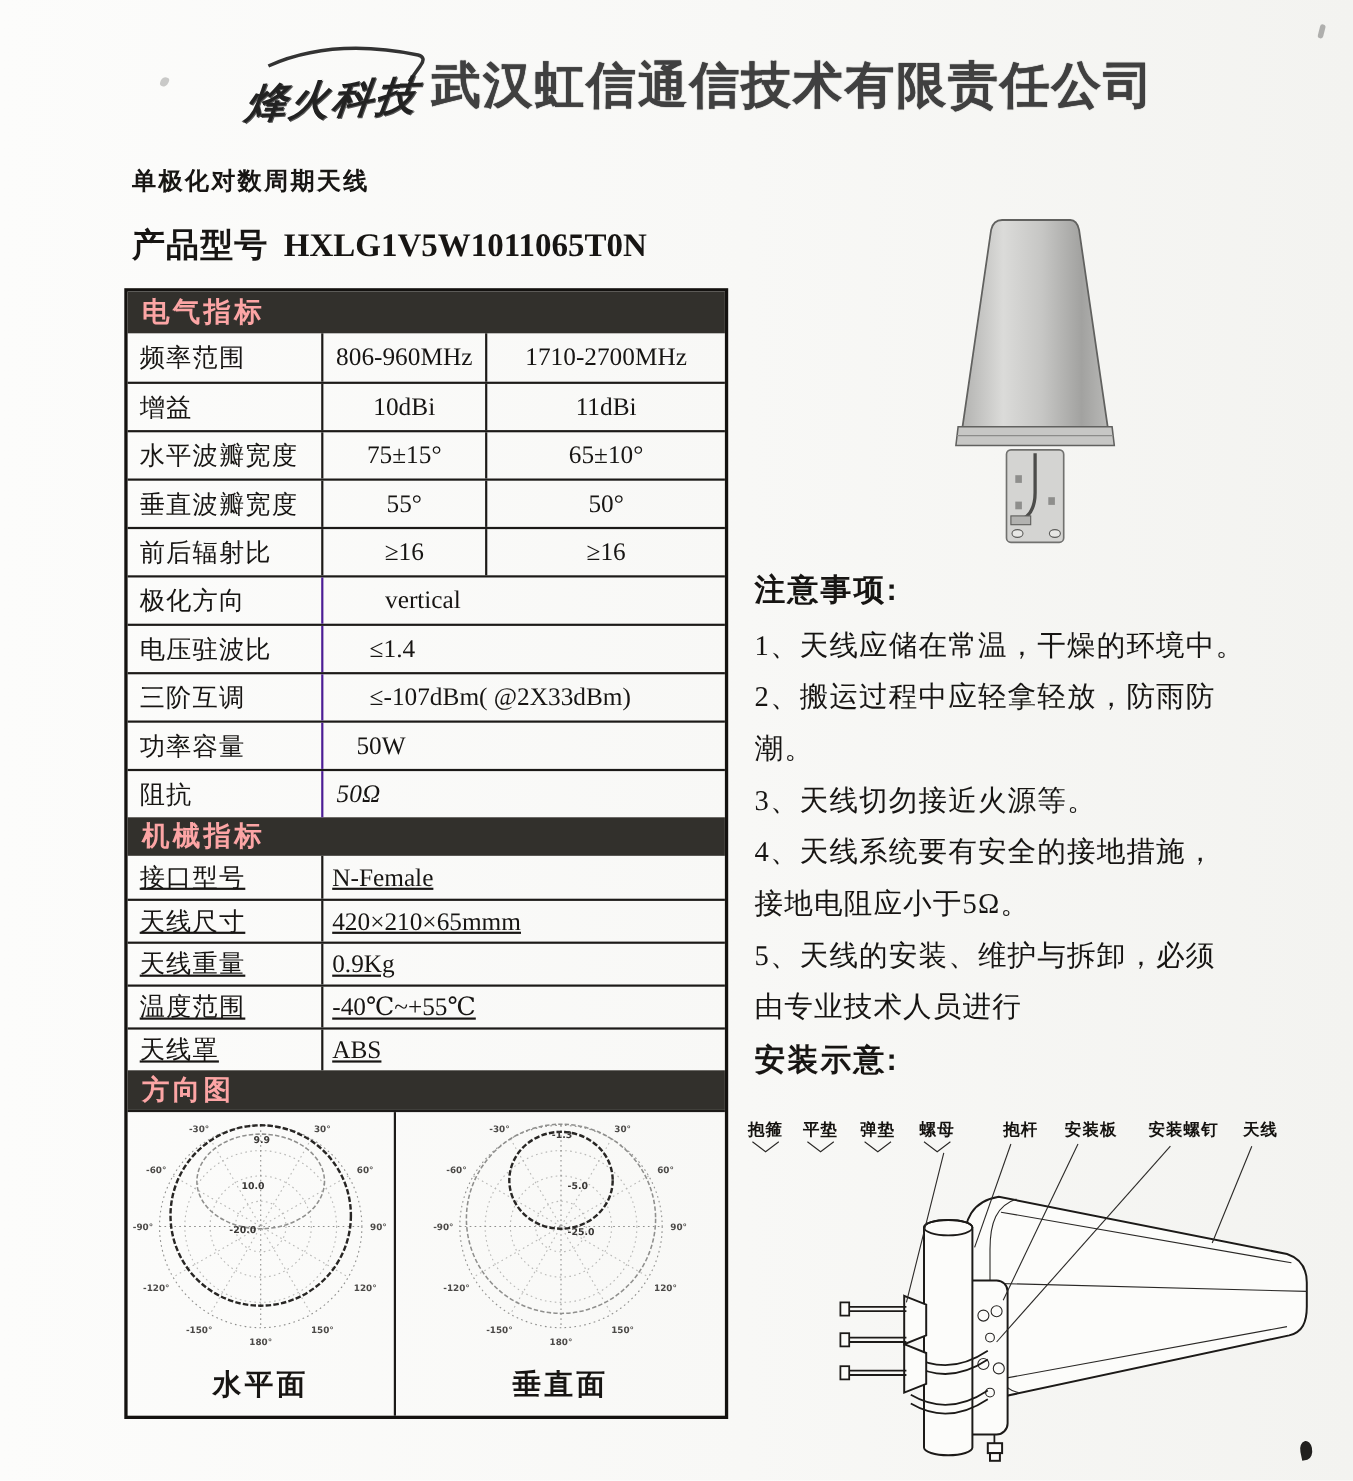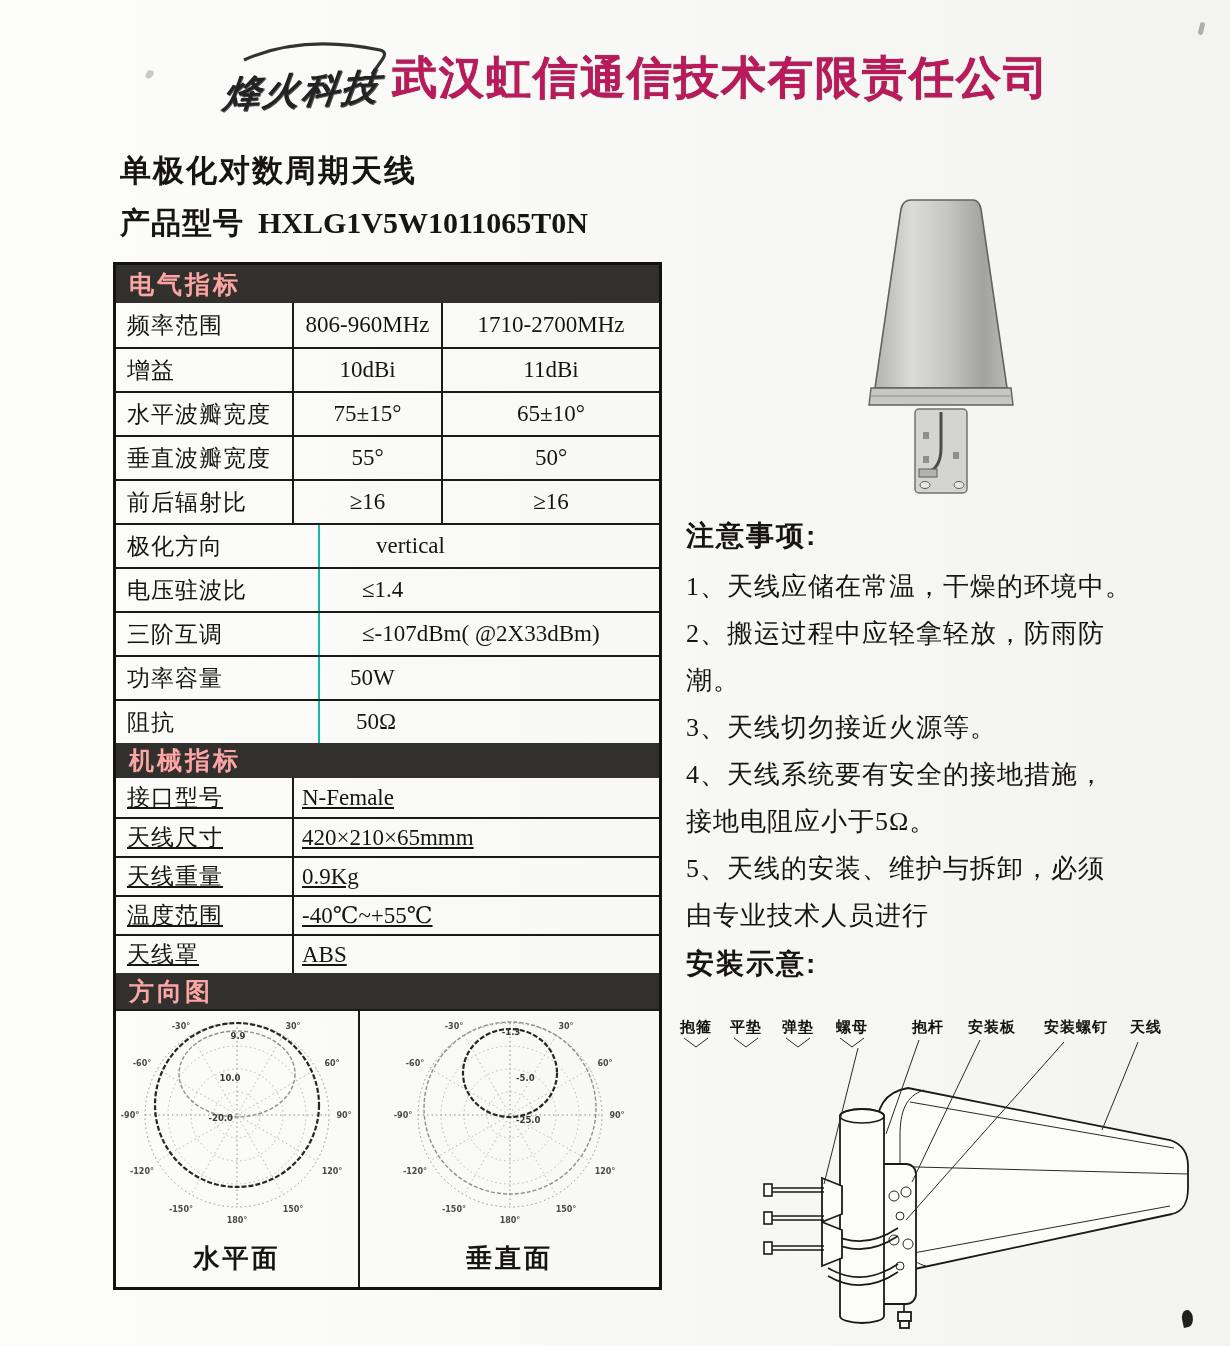--- a/index.html
+++ b/index.html
@@ -13,43 +13,43 @@
   
   .logo{left:222px;top:34px;width:170px;height:95px;}
   .logo-text{
     position:absolute;left:2px;top:32px;font-size:37px;font-weight:bold;
     font-style:italic;transform:skewX(-10deg) rotate(-3deg);
     letter-spacing:2px;color:#222;text-shadow:1px 1px 0 #555;
     font-family:"Liberation Serif","DejaVu Serif",serif;
   }
   .company-name{
     left:392px;top:48px;width:560px;font-size:45px;font-weight:900;
-    letter-spacing:2px;color:#be185d;white-space:nowrap;
+    letter-spacing:2px;color:#404040;white-space:nowrap;
     font-family:"Liberation Sans","DejaVu Sans",sans-serif;
     text-shadow:0 0 1px #222;
   }
-  .title1{left:120px;top:150px;font-size:31px;font-weight:bold;letter-spacing:2px;
+  .title1{left:120px;top:150px;font-size:22px;font-weight:bold;letter-spacing:2px;
     font-family:"Liberation Sans","DejaVu Sans",sans-serif;}
   .title2{left:120px;top:203px;font-size:30px;font-weight:bold;letter-spacing:1px;
     font-family:"Liberation Sans","DejaVu Sans",sans-serif;white-space:nowrap;}
   .title2 .model{font-family:"Liberation Serif","DejaVu Serif",serif;font-weight:bold;margin-left:14px;letter-spacing:0;}
   
   .spec-table{left:113px;top:262px;width:549px;border:3px solid #141210;background:transparent;box-sizing:border-box;}
   .sec-bar{height:38px;background:#32302c;color:#fca5a5;font-weight:bold;font-size:25px;
     line-height:38px;padding-left:13px;letter-spacing:3px;box-sizing:border-box;
     font-family:"Liberation Sans","DejaVu Sans",sans-serif;}
   .srow{display:flex;border-top:2px solid #1c1a18;box-sizing:border-box;align-items:stretch;}
   .srow.elec{height:44px;}
   .srow.mech{height:39px;text-decoration:underline;}
   .srow:first-child{border-top:none;}
   .cell{display:flex;align-items:center;box-sizing:border-box;font-size:23px;}
   .c-label{width:176px;padding-left:11px;letter-spacing:1px;}
   .c-v1{width:149px;justify-content:center;border-left:2px solid #1c1a18;}
   .c-v2{flex:1;justify-content:center;border-left:2px solid #1c1a18;}
-  .c-merged{flex:1;border-left:2px solid #14b8a6;padding-left:42px;margin-left:26px;}
+  .c-merged{flex:1;border-left:2px solid #4c1d95;padding-left:42px;}
   .c-mval{flex:1;border-left:2px solid #1c1a18;padding-left:8px;}
   .pattern-cells{display:flex;height:276px;border-top:2px solid #1c1a18;}
   .pcell{display:flex;flex-direction:column;align-items:center;box-sizing:border-box;font-weight:bold;}
   .pcell.left{width:242px;}
   .pcell.right{flex:1;border-left:2px solid #1c1a18;}
   .pcaption{font-size:26px;letter-spacing:3px;margin-top:2px;}
   
   .grid{stroke:#b8b8b6;fill:none;stroke-dasharray:1.5,3;stroke-width:1;}
   .grid-dark{stroke:#8f8f8d;fill:none;stroke-dasharray:1.5,3;stroke-width:1;}
   .lobe-dark{stroke:#282624;fill:none;stroke-width:2.2;stroke-dasharray:5,2;}
@@ -133,21 +133,21 @@
   <div class="srow elec">
     <div class="cell c-label">三阶互调</div>
     <div class="cell c-merged">≤-107dBm( @2X33dBm)</div>
   </div>
   <div class="srow elec">
     <div class="cell c-label">功率容量</div>
     <div class="cell c-merged" style="padding-left:30px;">50W</div>
   </div>
   <div class="srow elec">
     <div class="cell c-label">阻抗</div>
-    <div class="cell c-merged" style="padding-left:36px;">50Ω</div>
+    <div class="cell c-merged" style="padding-left:12px;font-style:italic;">50Ω</div>
   </div>
 
   <div class="sec-bar" style="height:35px;line-height:35px;">机械指标</div>
 
   <div class="srow mech" style="border-top:none;">
     <div class="cell c-label">接口型号</div>
     <div class="cell c-mval">N-Female</div>
   </div>
   <div class="srow mech">
     <div class="cell c-label">天线尺寸</div>

